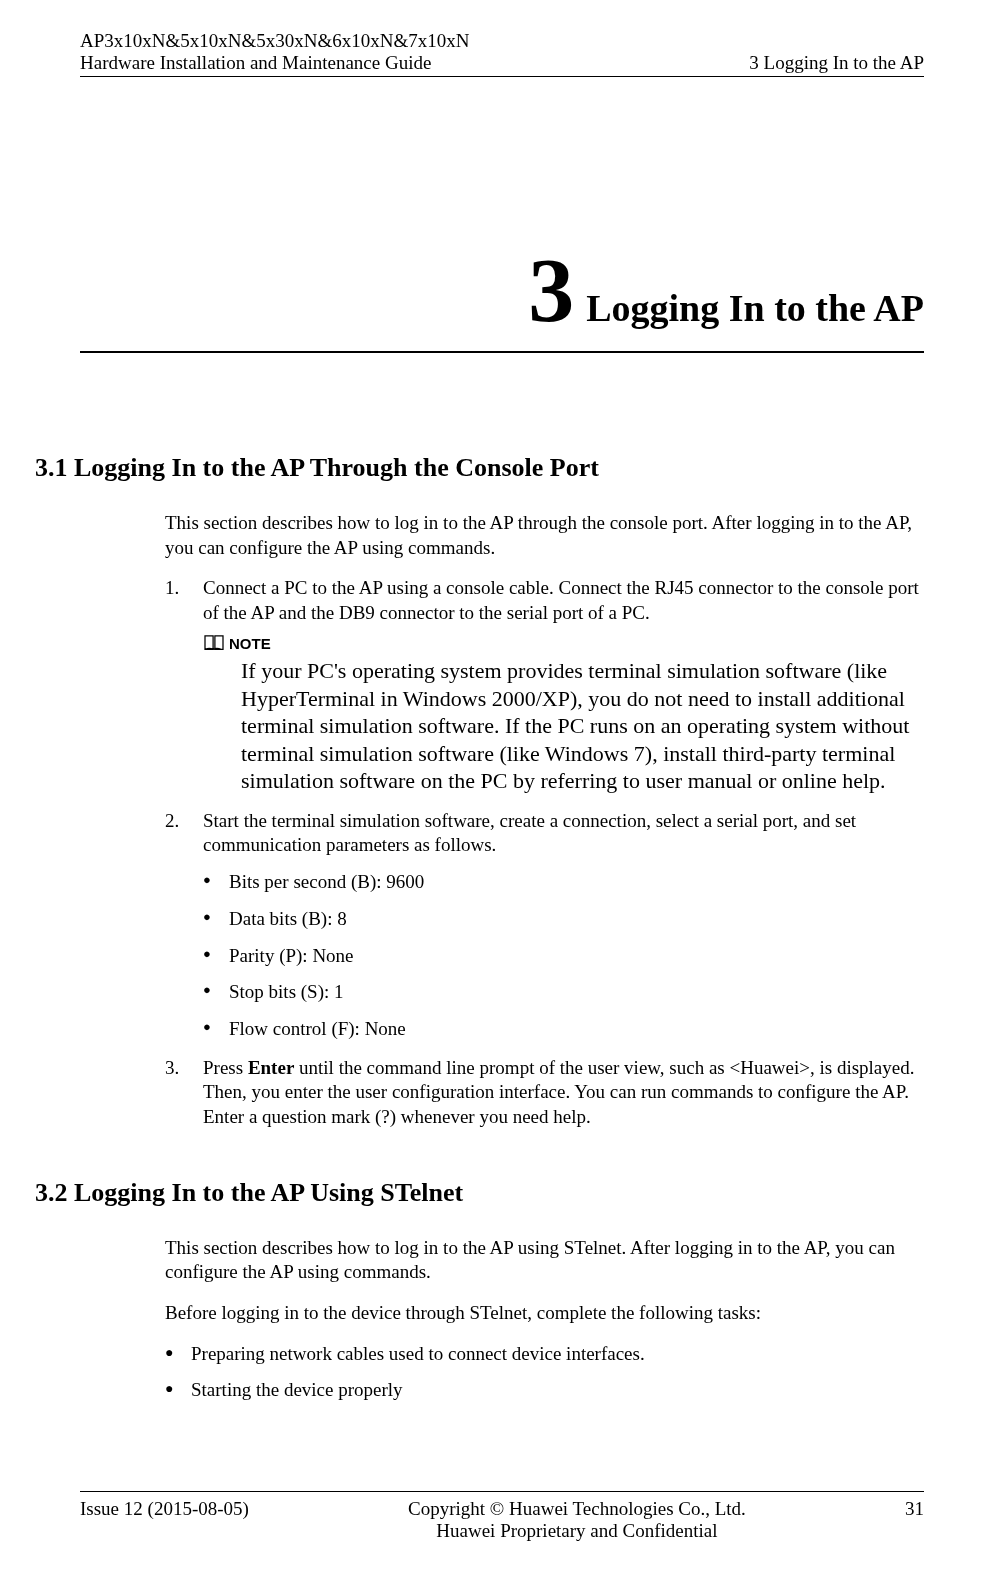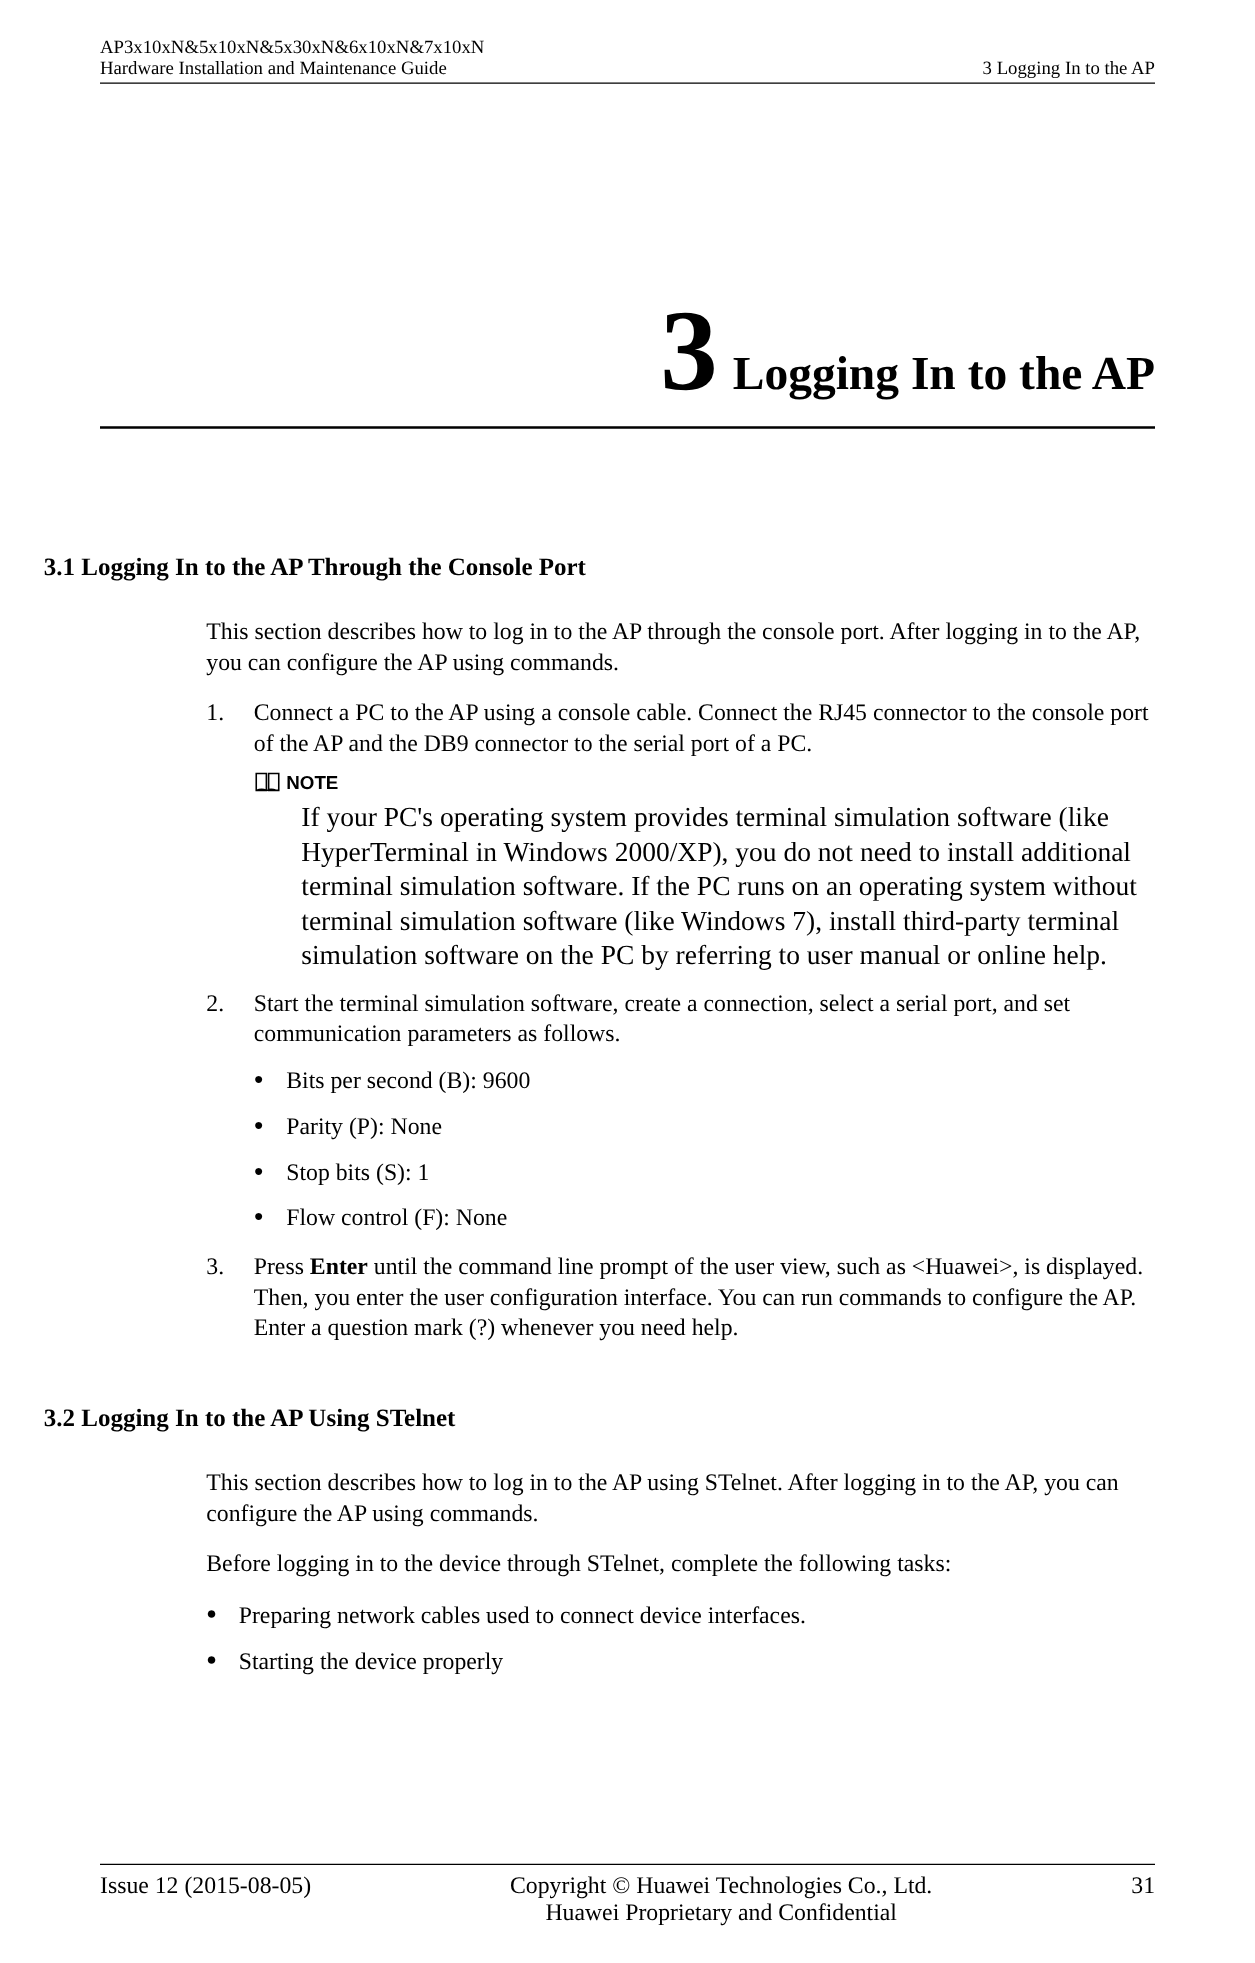--- a/index.html
+++ b/index.html
@@ -9,21 +9,21 @@
       font-family: "Times New Roman", Times, serif;
       background: #fff;
       color: #000;
       position: relative;
       padding: 30px 80px 0 80px;
     }
     .header-row {
       display: flex;
       justify-content: space-between;
       align-items: flex-end;
-      font-size: 15px;
+      font-size: 19px;
       border-bottom: 1px solid #000;
       padding-bottom: 2px;
       margin-bottom: 10px;
     }
     .header-left { text-align: left; }
     .header-right { text-align: right; }
     .chapter-title-wrap {
       margin-top: 160px;
       text-align: right;
       border-bottom: 2.5px solid #000;
@@ -38,21 +38,21 @@
     }
     .chapter-title-text {
       font-size: 38px;
       font-weight: bold;
       display: inline;
       vertical-align: baseline;
       margin-left: 8px;
       text-align: right;
     }
     h2.section-heading {
-      font-size: 20px;
+      font-size: 26px;
       font-weight: bold;
       margin-bottom: 28px;
       margin-left: -45px;
       margin-top: 48px;
     }
     .body-block {
       margin-left: 85px;
       font-size: 19px;
       line-height: 1.3;
     }
@@ -119,20 +119,21 @@
         <span class="note-label">NOTE</span>
       </div>
       <p class="note-text">If your PC's operating system provides terminal simulation software (like HyperTerminal in Windows 2000/XP), you do not need to install additional terminal simulation software. If the PC runs on an operating system without terminal simulation software (like Windows 7), install third-party terminal simulation software on the PC by referring to user manual or online help.</p>
     </li>
 
     <li>
       <span class="num">2.</span>
       <span>Start the terminal simulation software, create a connection, select a serial port, and set communication parameters as follows.</span>
       <ul class="bullets" style="margin-top:12px;">
         <li>Bits per second (B): 9600</li>
+        <li>Data bits (B): 8</li>
         <li>Parity (P): None</li>
         <li>Stop bits (S): 1</li>
         <li>Flow control (F): None</li>
       </ul>
     </li>
 
     <li>
       <span class="num">3.</span>
       <span>Press </span><span class="bold">Enter</span><span> until the command line prompt of the user view, such as &lt;Huawei&gt;, is displayed. Then, you enter the user configuration interface. You can run commands to configure the AP. Enter a question mark (?) whenever you need help.</span>
     </li>

